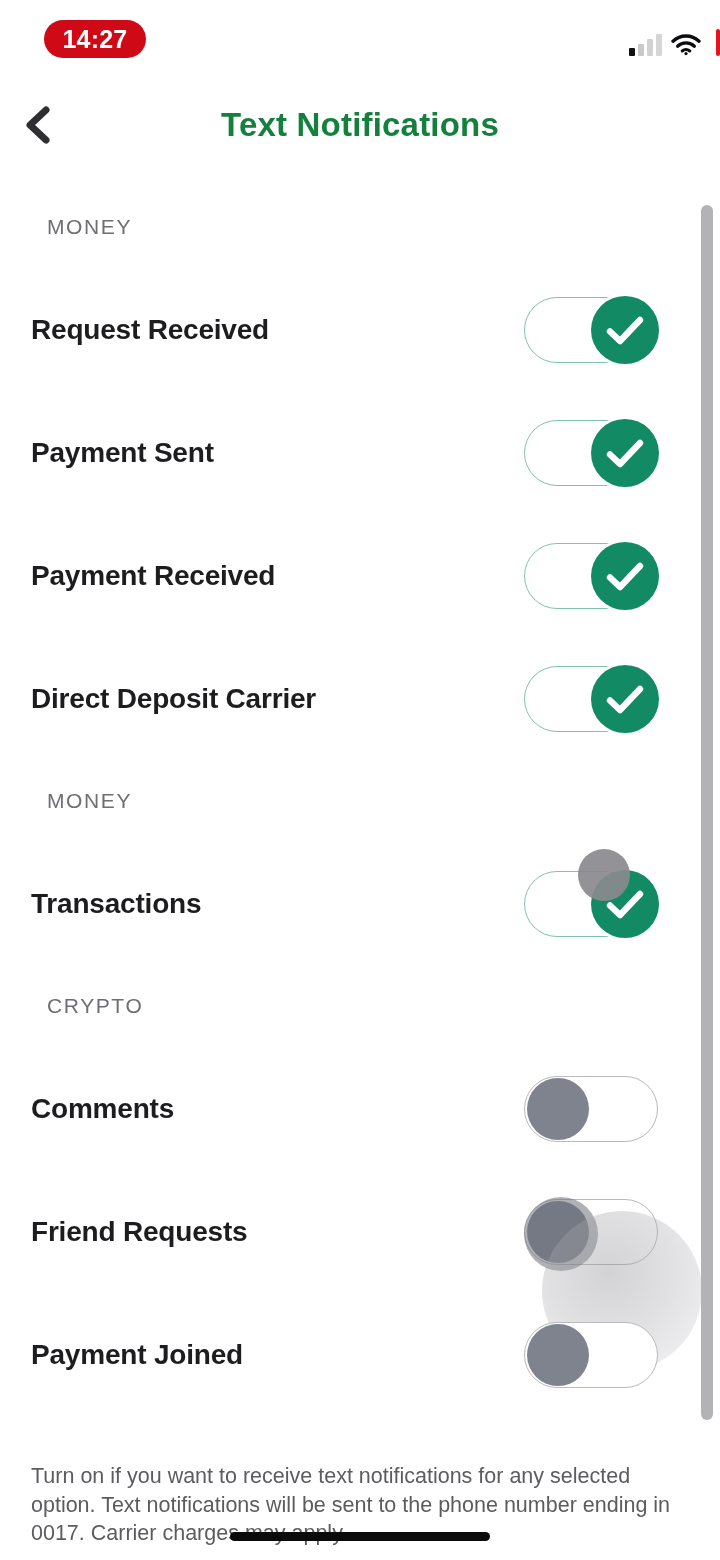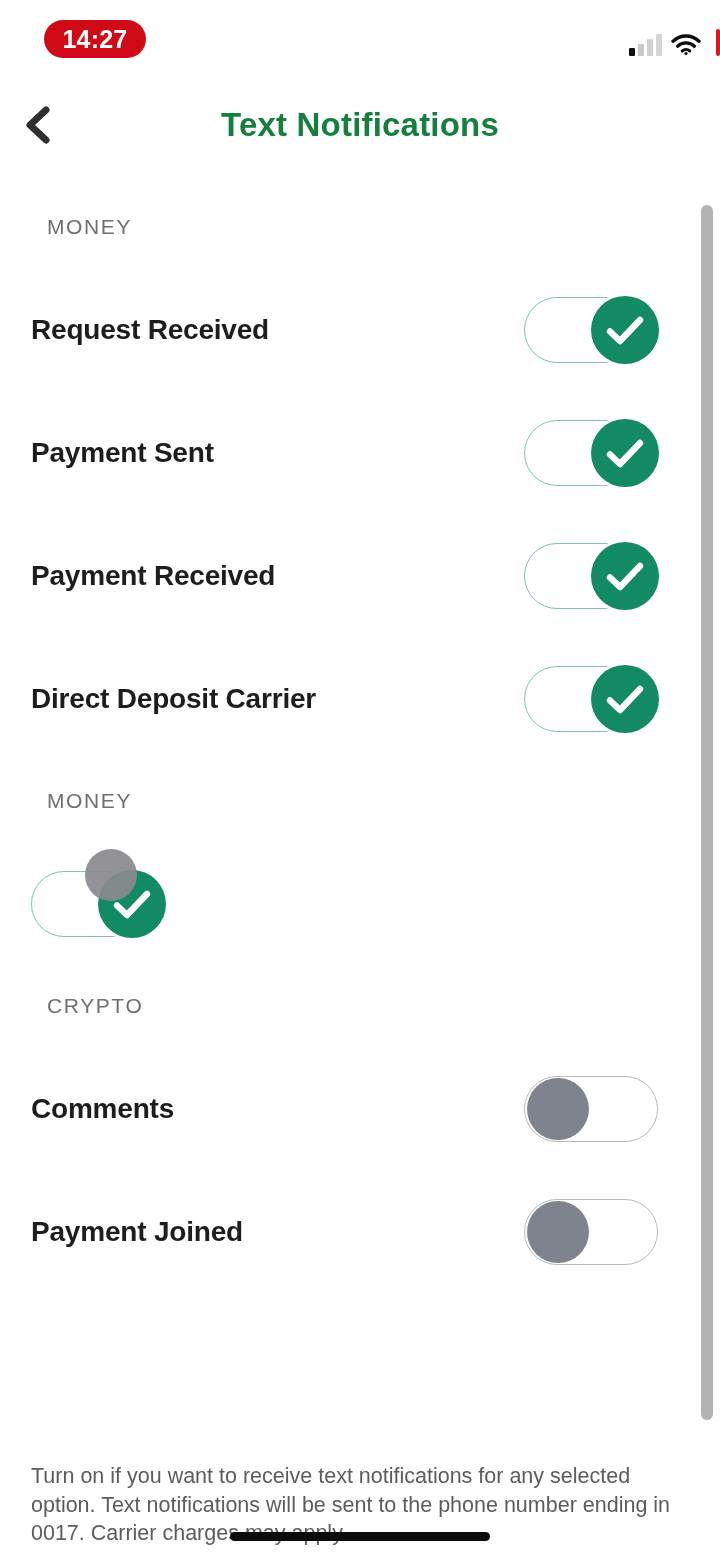--- a/index.html
+++ b/index.html
@@ -189,39 +189,49 @@
           <div class="track"></div>
           <div class="knob">
             <svg class="check" viewBox="0 0 38 30">
               <path d="M4 16.5 L14 26 L34 5" stroke="#ffffff" stroke-width="6.4" fill="none" stroke-linecap="round" stroke-linejoin="round"></path>
             </svg>
           </div>
         </div>
       </div>
       <div class="section-header">MONEY</div>
       <div class="row">
+        <div class="row-label">Transactions</div>
         <div class="toggle on">
           <div class="track"></div>
           <div class="knob">
             <svg class="check" viewBox="0 0 38 30">
               <path d="M4 16.5 L14 26 L34 5" stroke="#ffffff" stroke-width="6.4" fill="none" stroke-linecap="round" stroke-linejoin="round"></path>
             </svg>
           </div>
           <div class="ghost-knob" style="width: 52px; height: 52px; left: 54px; top: -22px;"></div>
         </div>
       </div>
       <div class="section-header">CRYPTO</div>
       <div class="row">
         <div class="row-label">Comments</div>
         <div class="toggle off">
           <div class="track"></div>
           <div class="knob"></div>
         </div>
       </div>
       <div class="row">
+        <div class="row-label">Friend Requests</div>
+        <div class="toggle off">
+          <div class="track"></div>
+          <div class="knob"></div>
+          <div class="ripple-dark" style="width: 74px; height: 74px; left: 0px; top: -2px;"></div>
+          <div class="ripple" style="width: 160px; height: 160px; left: 18px; top: 12px;"></div>
+        </div>
+      </div>
+      <div class="row">
         <div class="row-label">Payment Joined</div>
         <div class="toggle off">
           <div class="track"></div>
           <div class="knob"></div>
         </div>
       </div>
     </div>
 
   <div class="scrollbar"></div>
 

